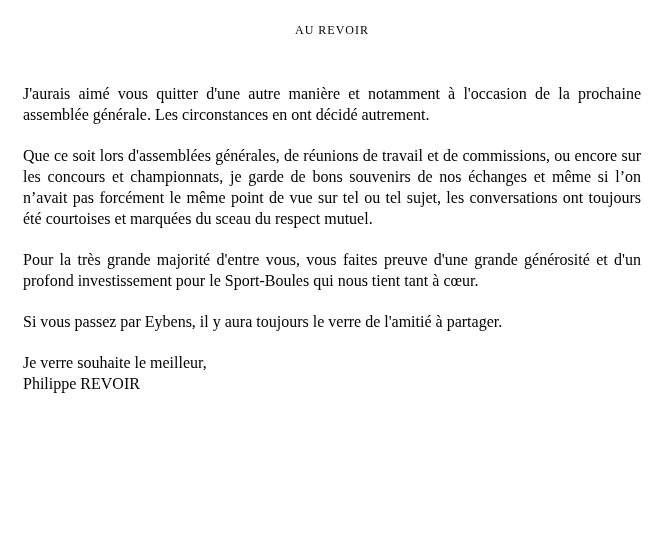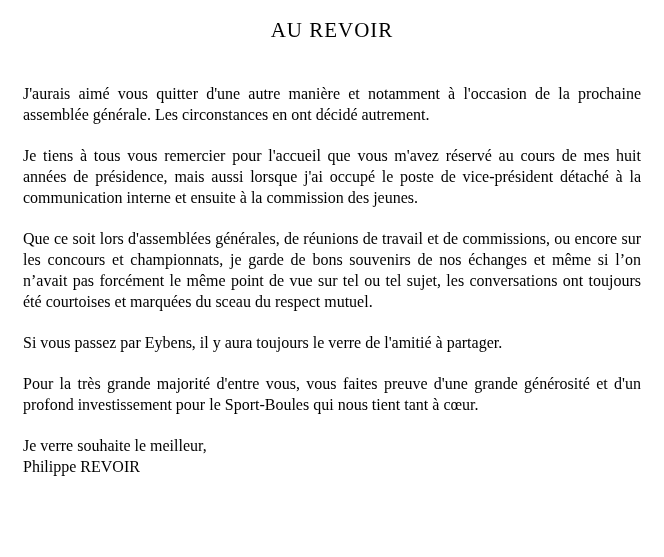--- a/index.html
+++ b/index.html
@@ -15,21 +15,21 @@
     padding: 20px 23px 0 23px;
     background: #ffffff;
     color: #000000;
     font-family: "Liberation Serif", "DejaVu Serif", serif;
     font-size: 16px;
     line-height: 21px;
     overflow: hidden;
   }
   .doc-title {
     margin: 0 0 42px 0;
-    font-size: 21px;
+    font-size: 12px;
     font-weight: normal;
     text-align: center;
     letter-spacing: 1px;
     line-height: 21px;
   }
   .para {
     margin: 0 0 20px 0;
     text-align: justify;
     text-justify: inter-word;
   }
@@ -43,27 +43,26 @@
 </style>
 </head>
 <body>
 
 <div class="page">
 
   <h1 class="doc-title">AU REVOIR</h1>
 
   <p class="para">J'aurais aimé vous quitter d'une autre manière et notamment à l'occasion de la prochaine assemblée générale. Les circonstances en ont décidé autrement.</p>
 
-  <p class="para">Je tiens à tous vous remercier pour l'accueil que vous m'avez réservé au cours de mes huit années de présidence, mais aussi lorsque j'ai occupé le poste de vice-président détaché à la communication interne et ensuite à la commission des jeunes.</p>
 
   <p class="para">Que ce soit lors d'assemblées générales, de réunions de travail et de commissions, ou encore sur les concours et championnats, je garde de bons souvenirs de nos échanges et même si l’on n’avait pas forcément le même point de vue sur tel ou tel sujet, les conversations ont toujours été courtoises et marquées du sceau du respect mutuel.</p>
 
+  <p class="para">Pour la très grande majorité d'entre vous, vous faites preuve d'une grande générosité et d'un profond investissement pour le Sport-Boules qui nous tient tant à cœur.</p>
+
   <p class="para">Si vous passez par Eybens, il y aura toujours le verre de l'amitié à partager.</p>
-
-  <p class="para">Pour la très grande majorité d'entre vous, vous faites preuve d'une grande générosité et d'un profond investissement pour le Sport-Boules qui nous tient tant à cœur.</p>
 
   <p class="para line">Je verre souhaite le meilleur,</p>
 
   <div class="sig-block">
     <p class="line">Philippe REVOIR</p>
   </div>
 
 </div>
 
 </body></html>

